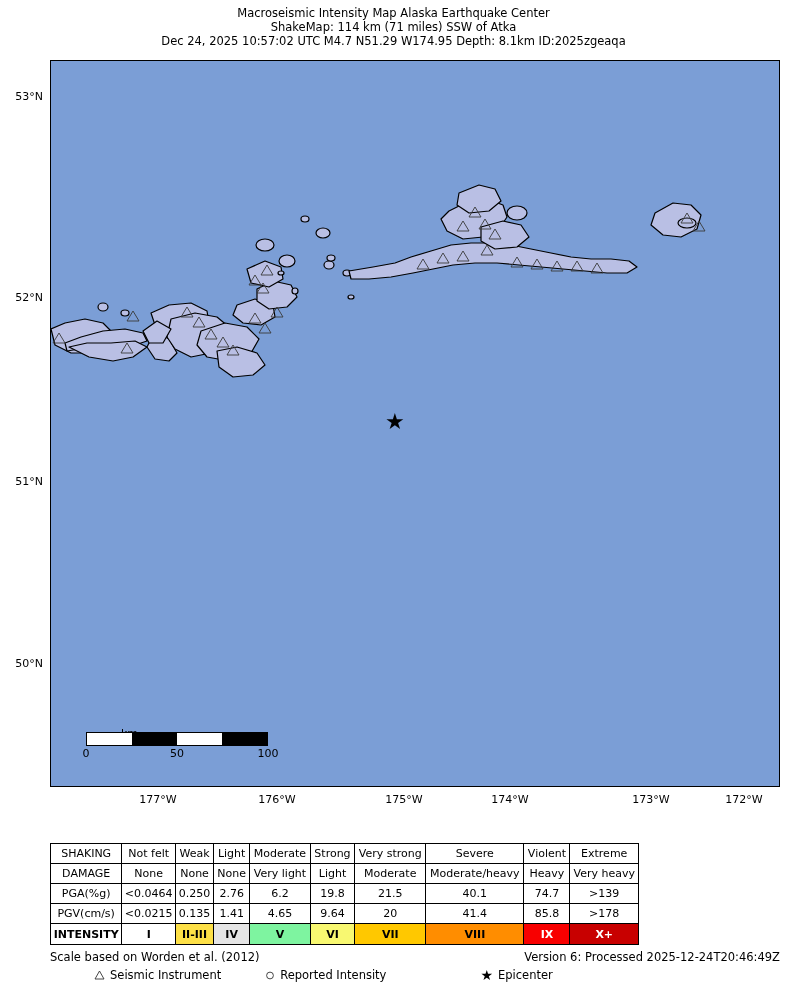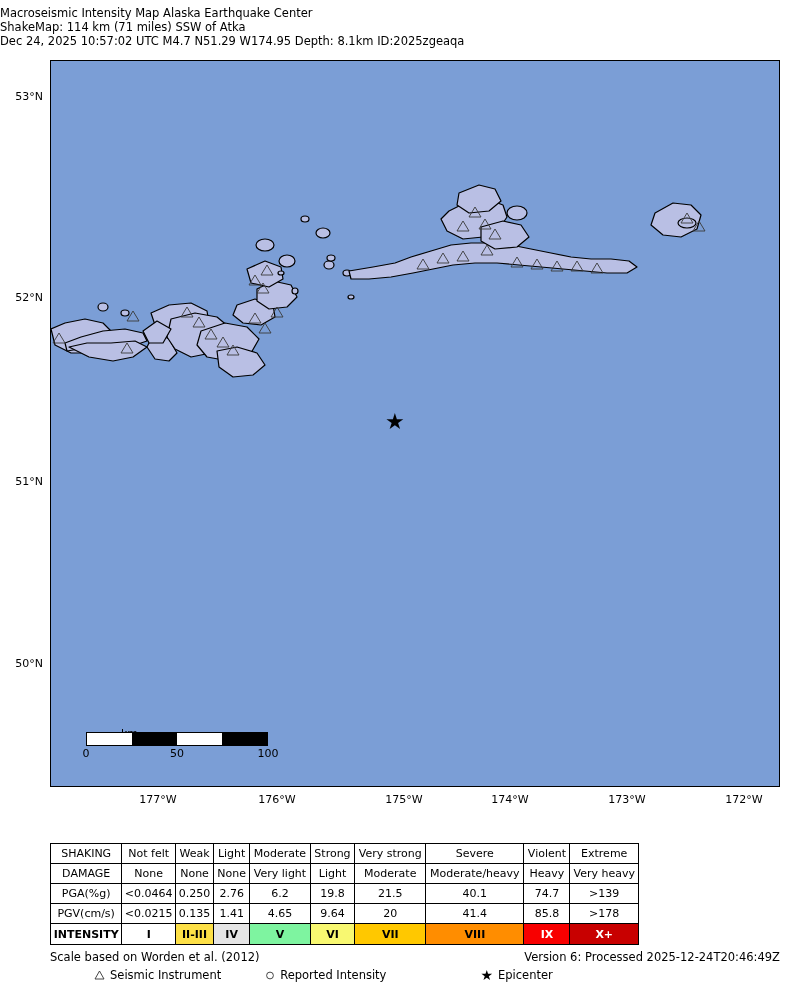--- a/index.html
+++ b/index.html
@@ -13,20 +13,21 @@
     font-family: "DejaVu Sans", sans-serif;
     color: #000000;
     position: relative;
     overflow: hidden;
   }
   .title-block {
     position: absolute;
     top: 6px;
     left: 0;
     width: 787px;
+    text-align: center;
   }
   .title-line {
     font-size: 11.5px;
     line-height: 14px;
     color: #000;
   }
   .map-frame {
     position: absolute;
     left: 50px;
     top: 60px;
@@ -162,21 +163,21 @@
 
 <div class="ylabel" style="top:96px;">53°N</div>
 <div class="ylabel" style="top:297px;">52°N</div>
 <div class="ylabel" style="top:481px;">51°N</div>
 <div class="ylabel" style="top:663px;">50°N</div>
 
 <div class="xlabel" style="left:118px;">177°W</div>
 <div class="xlabel" style="left:237px;">176°W</div>
 <div class="xlabel" style="left:364px;">175°W</div>
 <div class="xlabel" style="left:470px;">174°W</div>
-<div class="xlabel" style="left:587px;text-align:center;">173°W</div>
+<div class="xlabel" style="left:611px;text-align:center;">173°W</div>
 <div class="xlabel" style="left:704px;">172°W</div>
 
 <div class="map-frame">
   <div class="ocean"></div>
 
   <svg width="727" height="724" viewBox="0 0 727 724" style="position:absolute;left:0;top:0;">
     <g fill="#b9bfe4" stroke="#000000" stroke-width="1.2" stroke-linejoin="round">
 
       <path d="M0 268 L14 262 L34 258 L52 262 L62 272 L58 284 L40 292 L20 292 L4 284 Z"></path>
       <path d="M16 290 L40 286 L66 288 L84 284 L96 280 L92 272 L74 268 L52 270 L30 276 L14 282 Z"></path>

